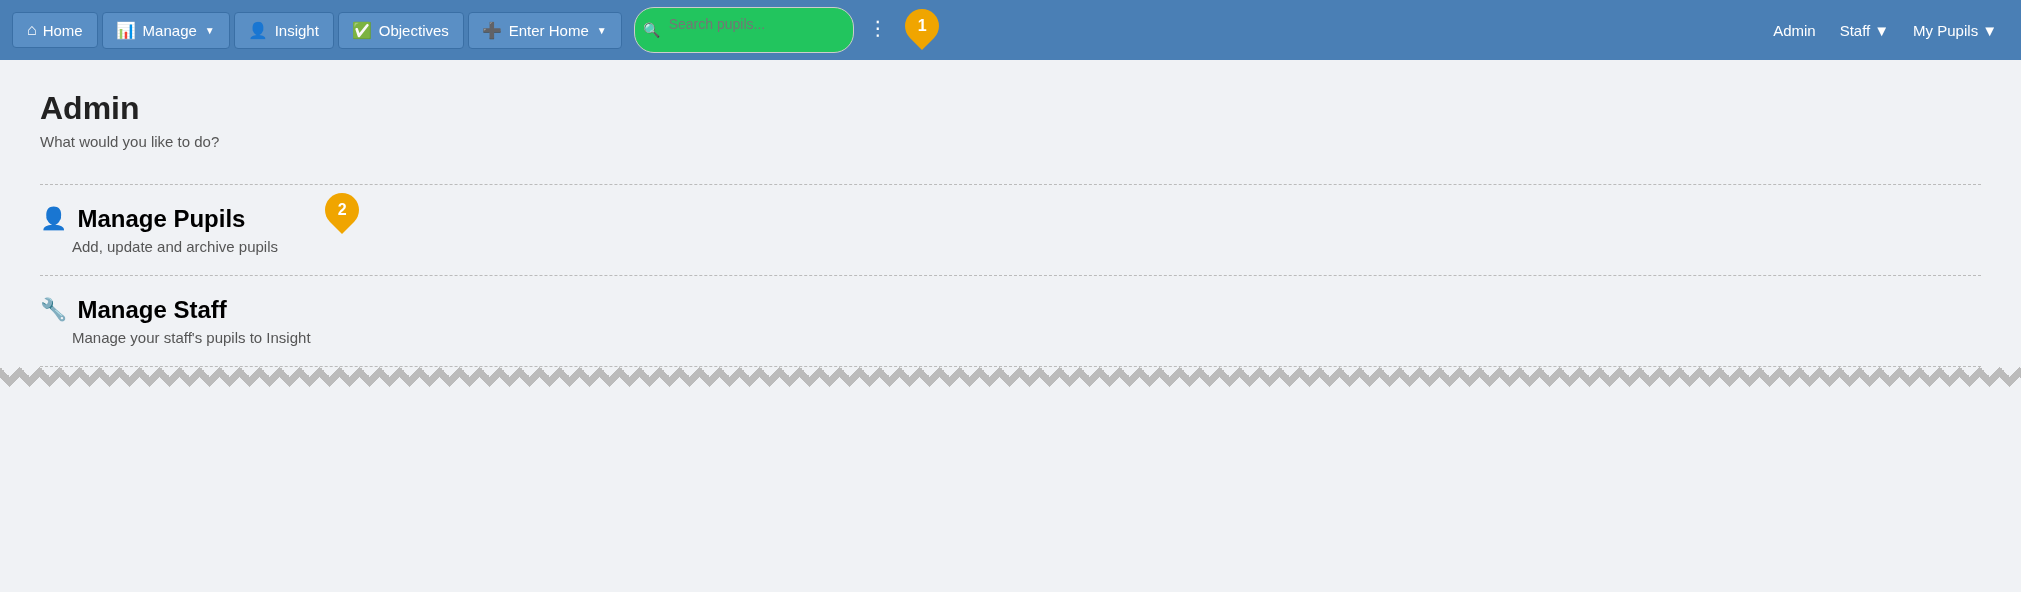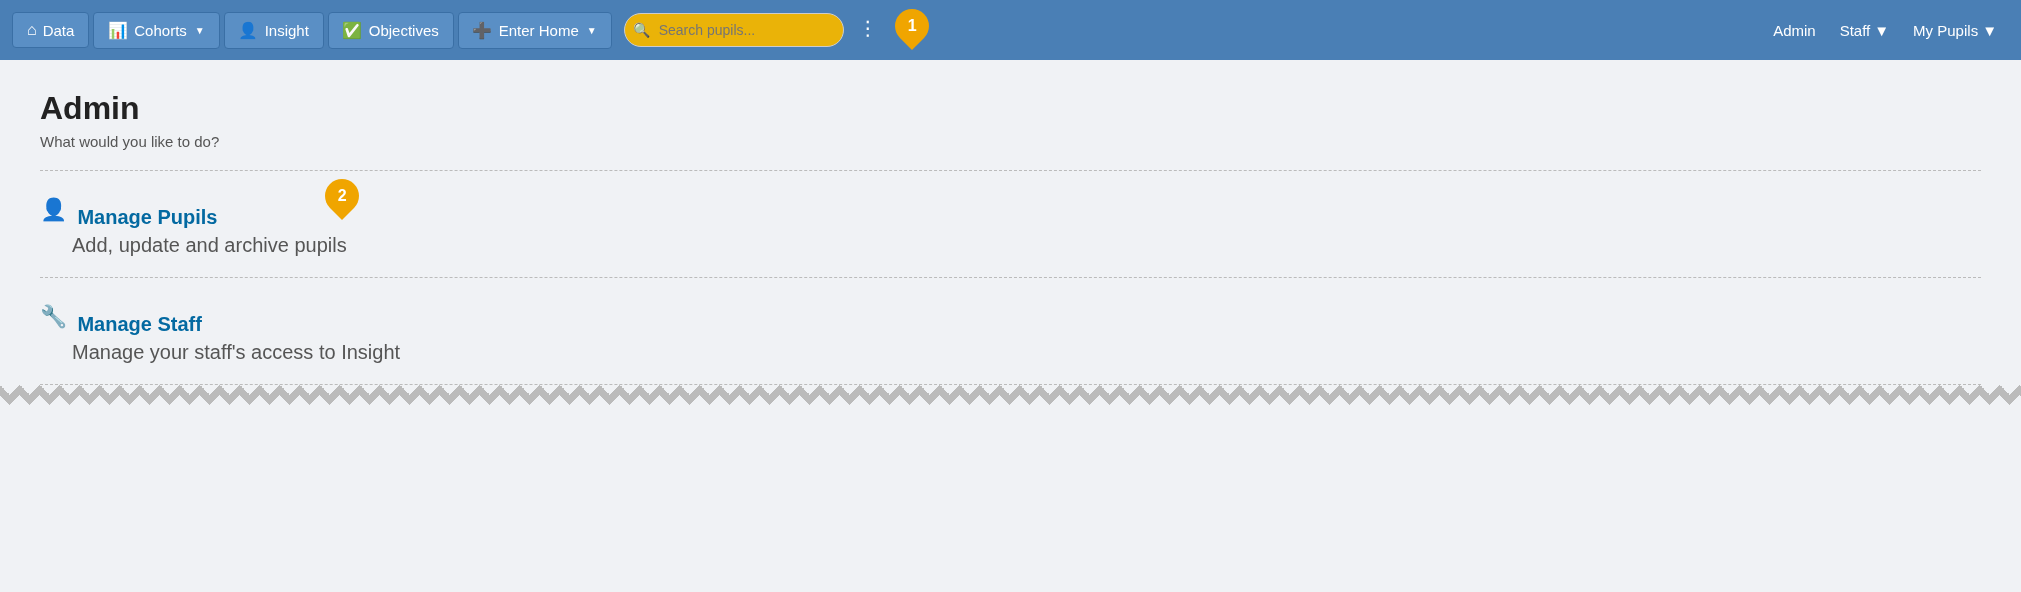--- a/index.html
+++ b/index.html
@@ -31,26 +31,26 @@
     .nav-btn .icon { font-size: 16px; }
     .nav-btn .caret { font-size: 10px; margin-left: 2px; }
 
     .search-wrap {
       margin-left: 8px;
       position: relative;
       flex: 0 0 220px;
     }
     .search-wrap input {
       width: 100%;
-      padding: 8px 12px 8px 34px;
+      padding: 8px 12px 20px 34px;
       border-radius: 20px;
       border: 1px solid #ccc;
       font-size: 14px;
       outline: none;
-      background: #eab308;
+      background: #22c55e;
     }
     .search-wrap .search-icon-inner {
       position: absolute;
       left: 10px;
       top: 50%;
       transform: translateY(-50%);
       color: #888;
       font-size: 14px;
     }
 
@@ -79,21 +79,21 @@
     }
     .page-title {
       font-size: 32px;
       font-weight: bold;
       color: #222;
       margin-bottom: 6px;
     }
     .page-subtitle {
       font-size: 15px;
       color: #555;
-      margin-bottom: 20px;
+      margin-bottom: 34px;
     }
 
     .section-item {
       border-top: 1px dashed #bbb;
       padding: 20px 0 20px 0;
       display: flex;
       flex-direction: column;
       gap: 5px;
       position: relative;
     }
@@ -104,28 +104,27 @@
       display: flex;
       align-items: center;
       gap: 10px;
       text-decoration: none;
     }
     .section-link-icon {
       color: #4a7fb5;
       font-size: 22px;
     }
     .section-link-text {
-      color: #0369a1;
-      font-size: 20px;
+      color: #000000;
+      font-size: 24px;
       font-weight: bold;
-      margin-top: 15px;
     }
     .section-desc {
       color: #555;
-      font-size: 20px;
+      font-size: 15px;
       margin-left: 32px;
     }
 
     
     .annotation {
       position: absolute;
       top: 15px;
       left: 320px;
     }
     .annotation-1 {
@@ -175,25 +174,25 @@
       letter-spacing: 1px;
     }
   </style>
 </head>
 <body>
 
 <nav>
   <div class="navbar">
     <a class="nav-btn">
       <span class="icon">⌂</span>
-      <span>Data</span>
+      <span>Home</span>
     </a>
     <a class="nav-btn">
       <span class="icon">📊</span>
-      <span>Cohorts</span>
+      <span>Manage</span>
       <span class="caret">▼</span>
     </a>
     <a class="nav-btn">
       <span class="icon">👤</span>
       <span>Insight</span>
     </a>
     <a class="nav-btn">
       <span class="icon">✅</span>
       <span>Objectives</span>
     </a>
@@ -246,17 +245,17 @@
         <span>2</span>
       </div>
     </div>
   </div>
 
   <div class="section-item">
     <a class="section-link" href="#">
       <span class="section-link-icon">🔧</span>
       <span class="section-link-text">Manage Staff</span>
     </a>
-    <p class="section-desc">Manage your staff's access to Insight</p>
+    <p class="section-desc">Manage your staff's pupils to Insight</p>
   </div>
 </div>
 
 <div class="zigzag-border"></div>
 
 </body></html>

